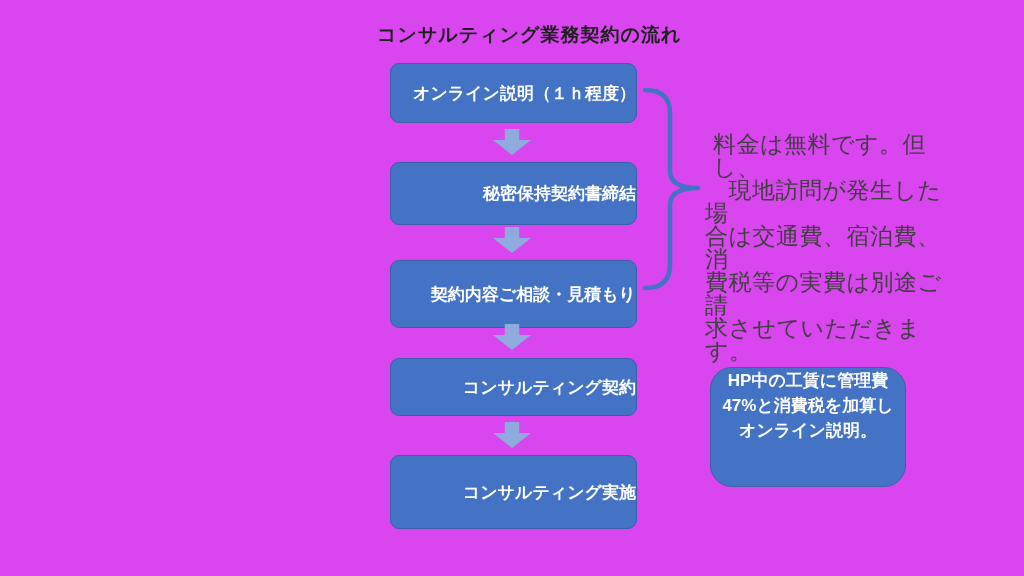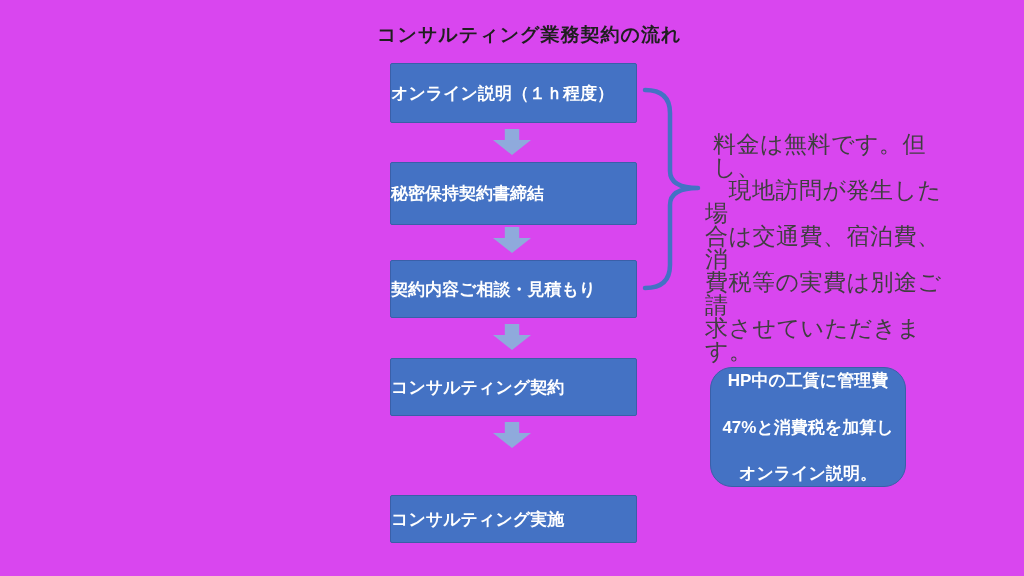--- a/index.html
+++ b/index.html
@@ -33,35 +33,35 @@
     letter-spacing:1px;
     white-space:nowrap;
   }
   .flow-box{
     position:absolute;
     left:390px;
     width:247px;
     box-sizing:border-box;
     background:var(--box-fill);
     border:1px solid var(--box-border);
-    border-radius:2px;
+    border-radius:9px;
     color:var(--box-text);
     font-weight:700;
     font-size:17px;
     display:flex;
     align-items:center;
-    justify-content:flex-start;
+    justify-content:flex-end;
     text-align:center;
     white-space:nowrap;
   }
   .box-1{top:63px;height:60px;}
   .box-2{top:162px;height:63px;}
-  .box-3{top:260px;height:58px;}
+  .box-3{top:260px;height:68px;}
   .box-4{top:358px;height:58px;}
-  .box-5{top:455px;height:48px;margin-top:40px;}
+  .box-5{top:455px;height:74px;}
   .down-arrow{
     position:absolute;
     left:493px;
     width:38px;
     height:26px;
     background:var(--arrow-fill);
     clip-path:polygon(31% 0, 69% 0, 69% 42%, 100% 42%, 50% 100%, 0 42%, 31% 42%);
   }
   .arrow-1{top:129px;}
   .arrow-2{top:227px;}
@@ -95,21 +95,21 @@
     background:var(--box-fill);
     border:1px solid var(--box-border);
     border-radius:22px;
     color:var(--box-text);
     font-weight:700;
     font-size:17px;
     line-height:25px;
     display:flex;
     flex-direction:column;
     align-items:center;
-    justify-content:space-between;
+    justify-content:flex-start;
     text-align:center;
   }
 </style>
 </head>
 <body>
 
 <div class="canvas">
 
   <div class="title">コンサルティング業務契約の流れ</div>
 

